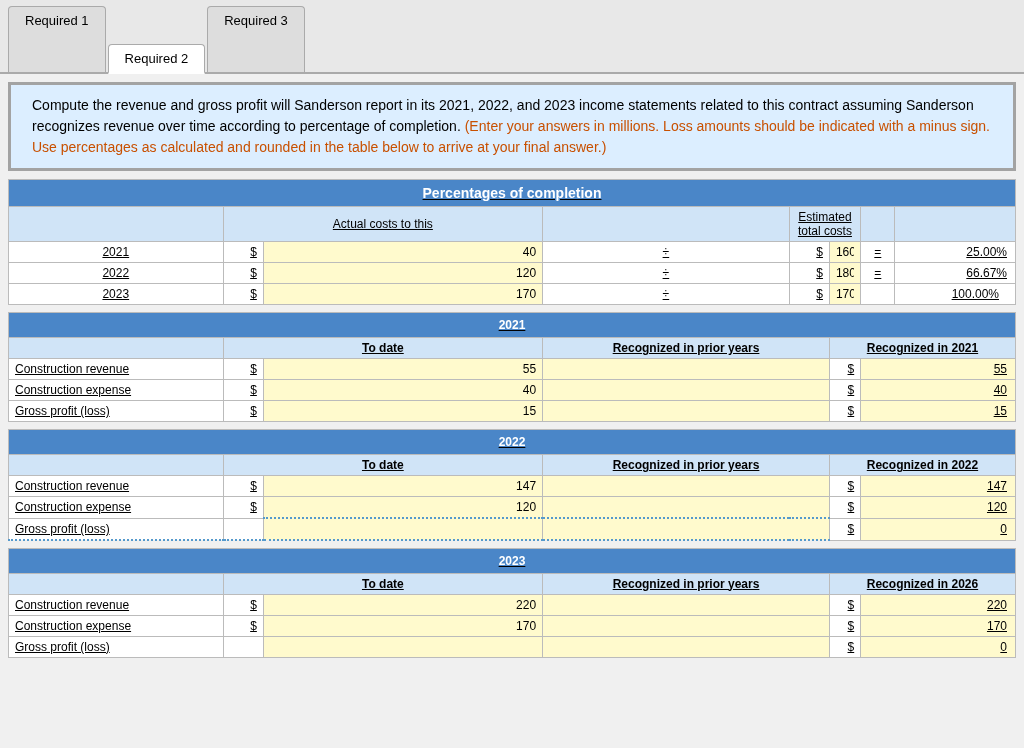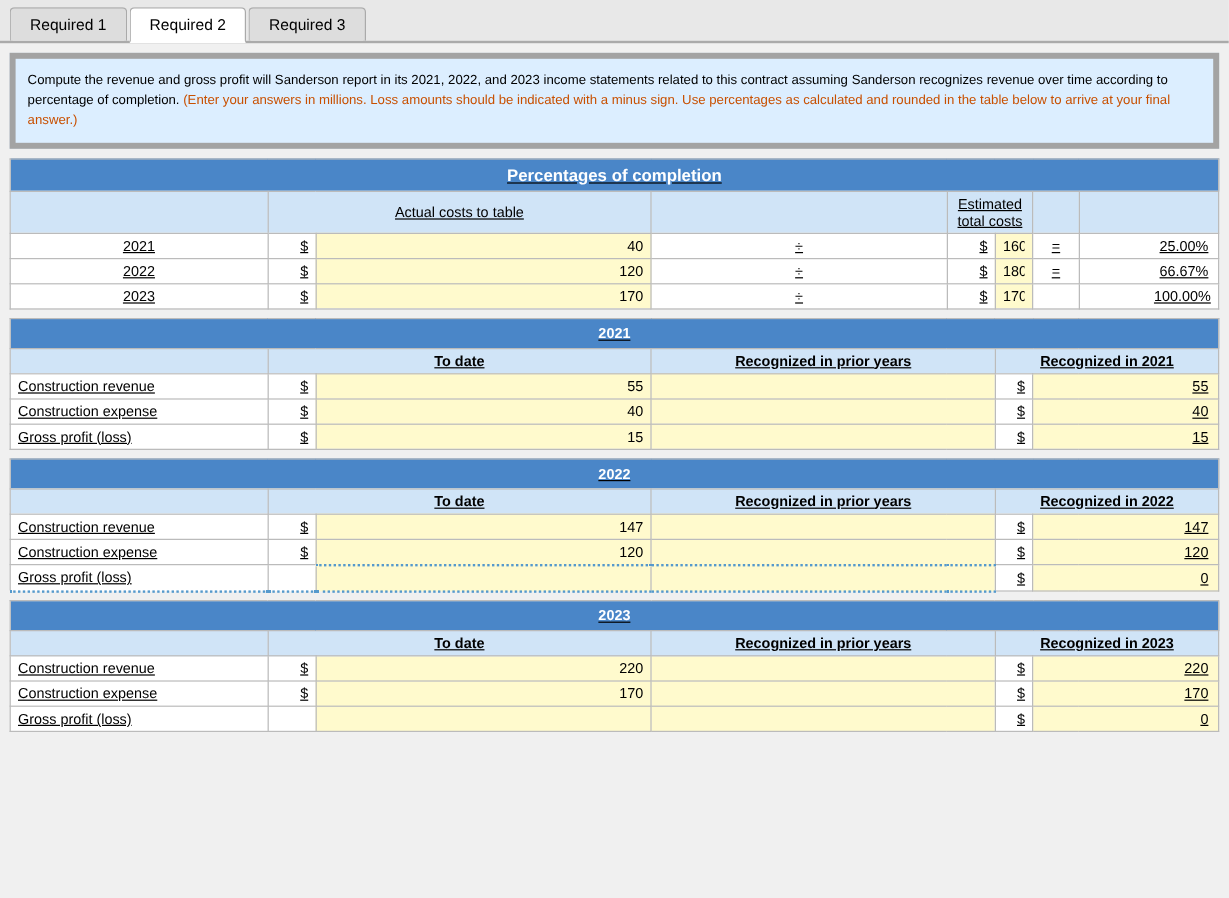--- a/index.html
+++ b/index.html
@@ -1,22 +1,22 @@
 <!DOCTYPE html>
 <html><head>
   <meta charset="utf-8">
   <style>
     * { box-sizing: border-box; margin: 0; padding: 0; }
     body { font-family: Arial, sans-serif; font-size: 13px; background: #f0f0f0; color: #000; }
 
     .tabs { display: flex; border-bottom: 2px solid #aaa; background: #e8e8e8; padding-top: 6px; padding-left: 8px; gap: 2px; }
     .tab { padding: 6px 16px; border: 1px solid #aaa; border-bottom: none; border-radius: 4px 4px 0 0; cursor: pointer; background: #ddd; font-size: 13px; }
-    .tab.active { background: #fff; border-bottom: 2px solid #fff; margin-bottom: -2px; }
-
-    .instruction-box { background: #dceeff; border: 5px solid #a3a3a3; padding: 10px 10px; margin: 8px; font-size: 11px; line-height: 1.5; }
+    .tab.active { background: #fff; border-bottom: 2px solid #fff; margin-bottom: -2px; margin-top: 38px; }
+
+    .instruction-box { background: #dceeff; border: 3px solid #a3a3a3; padding: 10px 21px; margin: 8px; font-size: 14px; line-height: 1.5; }
     .instruction-box .orange { color: #c85000; }
 
     .main-content { margin: 8px; }
 
     .section-title { background: #4a86c8; color: #fff; text-align: center; font-weight: bold; padding: 5px; font-size: 14px; }
 
     table { width: 100%; border-collapse: collapse; text-decoration: underline; }
     table th, table td { border: 1px solid #bbb; padding: 3px 6px; font-size: 12px; }
 
     .header-row td { background: #d0e4f7; text-align: center; font-weight: bold; vertical-align: middle; }
@@ -59,21 +59,21 @@
   <table>
 
     <tbody>
         <tr>
       <td colspan="8" class="section-title">Percentages of completion</td>
     </tr>
 
 
     <tr class="sub-header-row">
       <td style="border-right:none;"></td>
-      <td colspan="2" style="text-align:center;">Actual costs to table</td>
+      <td colspan="2" style="text-align:center;">Actual costs to this</td>
       <td></td>
       <td colspan="2" style="text-align:center;">Estimated total costs</td>
       <td></td>
       <td></td>
     </tr>
 
     <tr class="data-row">
       <td style="text-align:center;">2021</td>
       <td style="text-align:right; width:4%;">$</td>
       <td class="yellow-cell value-cell"><input class="input-cell" type="text" value="40" style=""></td>
@@ -96,21 +96,21 @@
     </tr>
 
     <tr class="data-row">
       <td style="text-align:center;">2023</td>
       <td style="text-align:right;">$</td>
       <td class="yellow-cell value-cell"><input class="input-cell" type="text" value="170" style=""></td>
       <td class="center-cell">÷</td>
       <td style="text-align:right;">$</td>
       <td class="yellow-cell value-cell"><input class="input-cell" type="text" value="170" style=""></td>
       <td class="center-cell"></td>
-      <td class="value-cell" style="padding-right:6px;">100.00%</td>
+      <td class="value-cell" style="padding-right:16px;">100.00%</td>
     </tr>
 
     <tr class="spacer-row">
           <td colspan="8"></td>
         </tr>
 
     <tr class="section-header-row">
       <td colspan="8" style="text-align:center; font-weight:bold; padding:5px;">2021</td>
     </tr>
     <tr class="sub-section-header">
@@ -187,21 +187,21 @@
           <td colspan="8"></td>
         </tr>
 
     <tr class="section-header-row">
       <td colspan="8" style="text-align:center; font-weight:bold; padding:5px;">2023</td>
     </tr>
     <tr class="sub-section-header">
       <td></td>
       <td colspan="2" style="text-align:center;">To date</td>
       <td colspan="2" style="text-align:center;">Recognized in prior years</td>
-      <td colspan="3" style="text-align:center; font-weight:bold;">Recognized in 2023</td>
+      <td colspan="3" style="text-align:center; font-weight:bold;">Recognized in 2026</td>
     </tr>
     <tr class="data-row">
       <td>Construction revenue</td>
       <td style="text-align:right;">$</td>
       <td class="yellow-cell value-cell"><input class="input-cell" type="text" value="220" style=""></td>
       <td colspan="2" class="yellow-cell"><input class="input-cell" type="text" value="" style=""></td>
       <td style="text-align:right;">$</td>
       <td colspan="2" class="yellow-cell value-cell" style="text-align:right; padding-right:8px;">220</td>
     </tr>
     <tr class="data-row">

